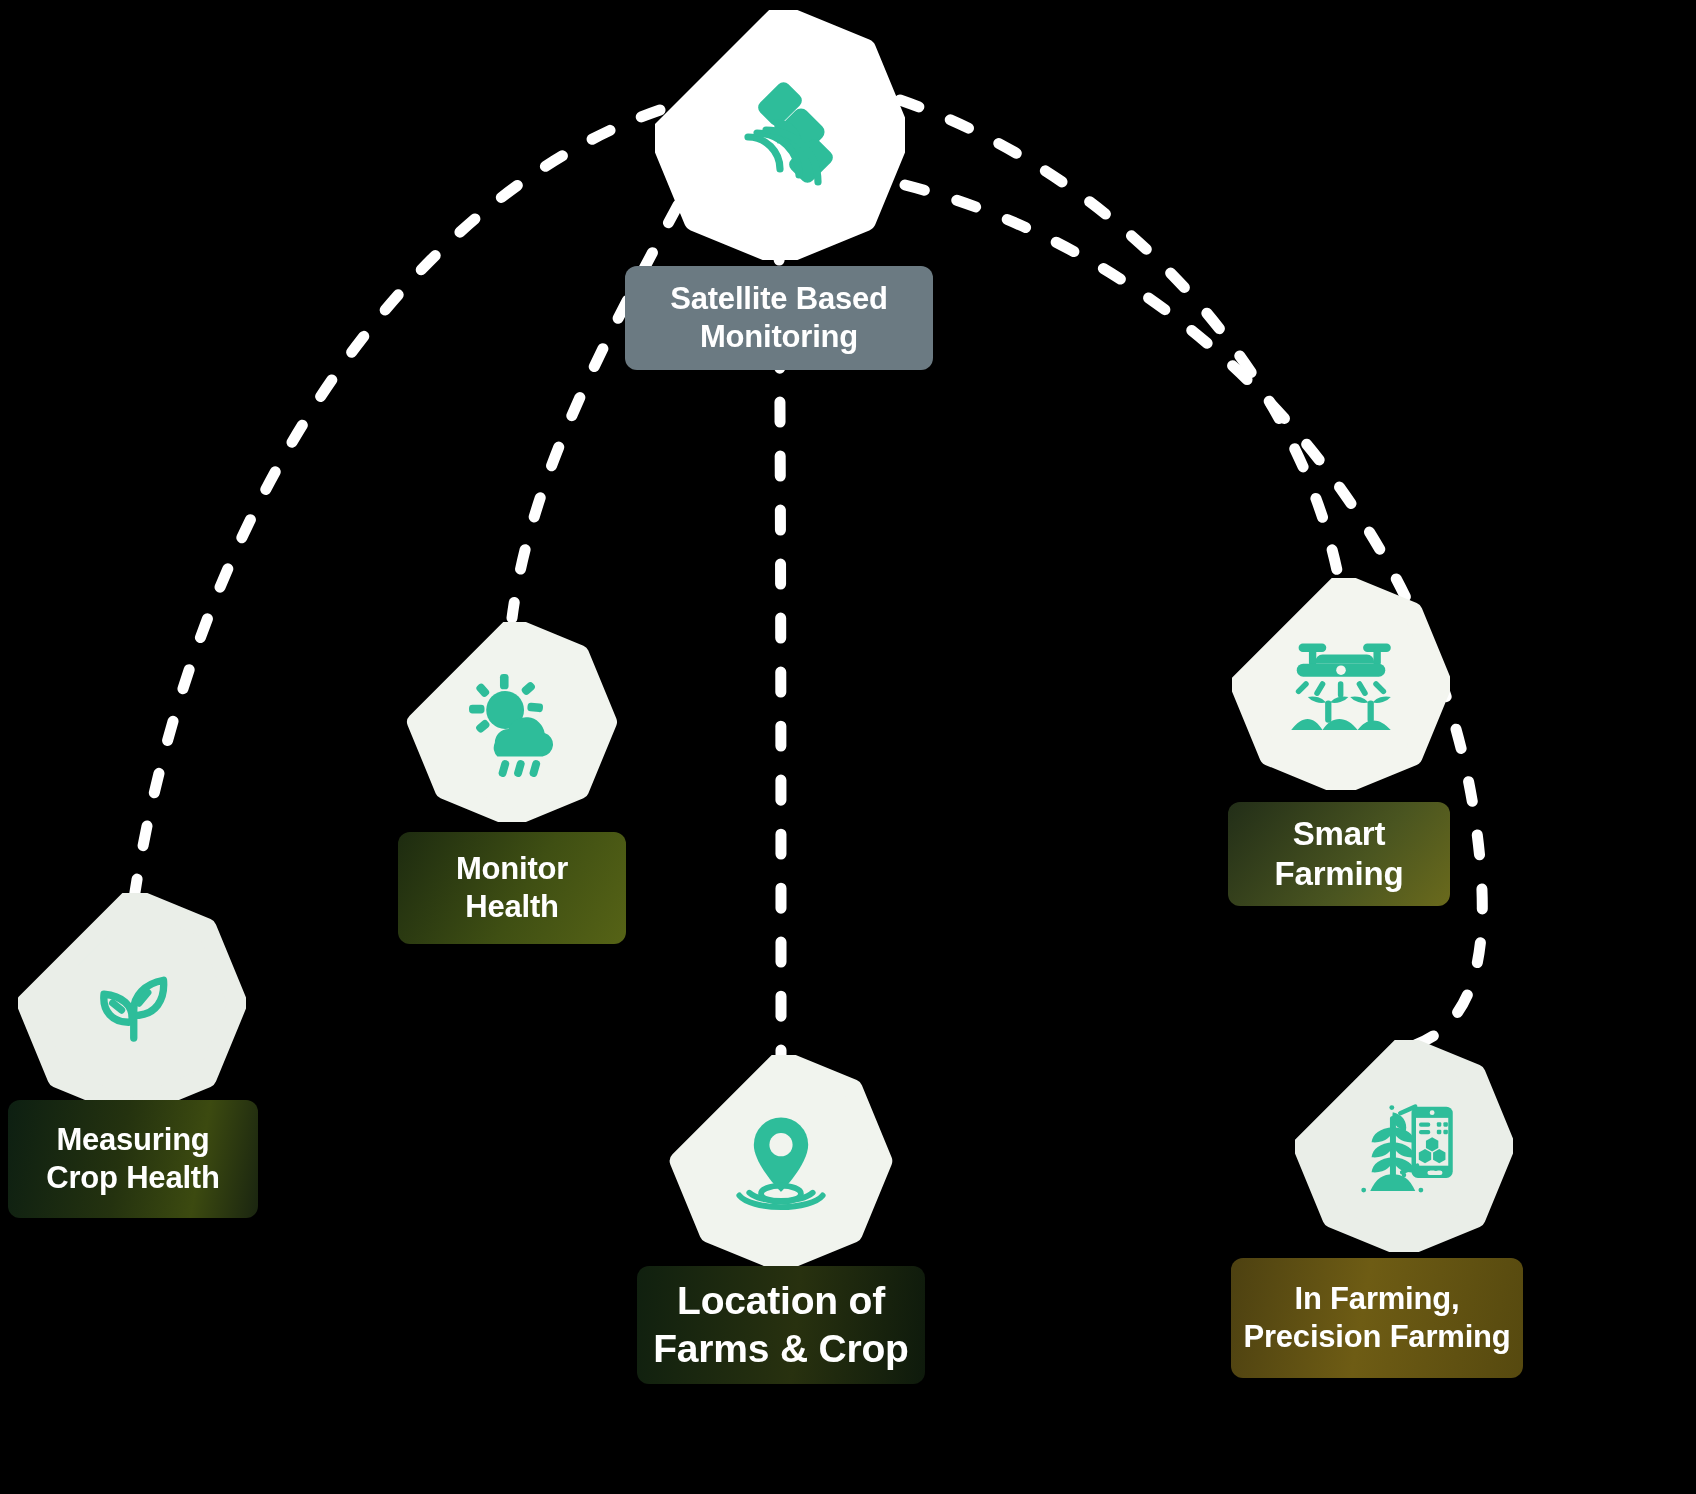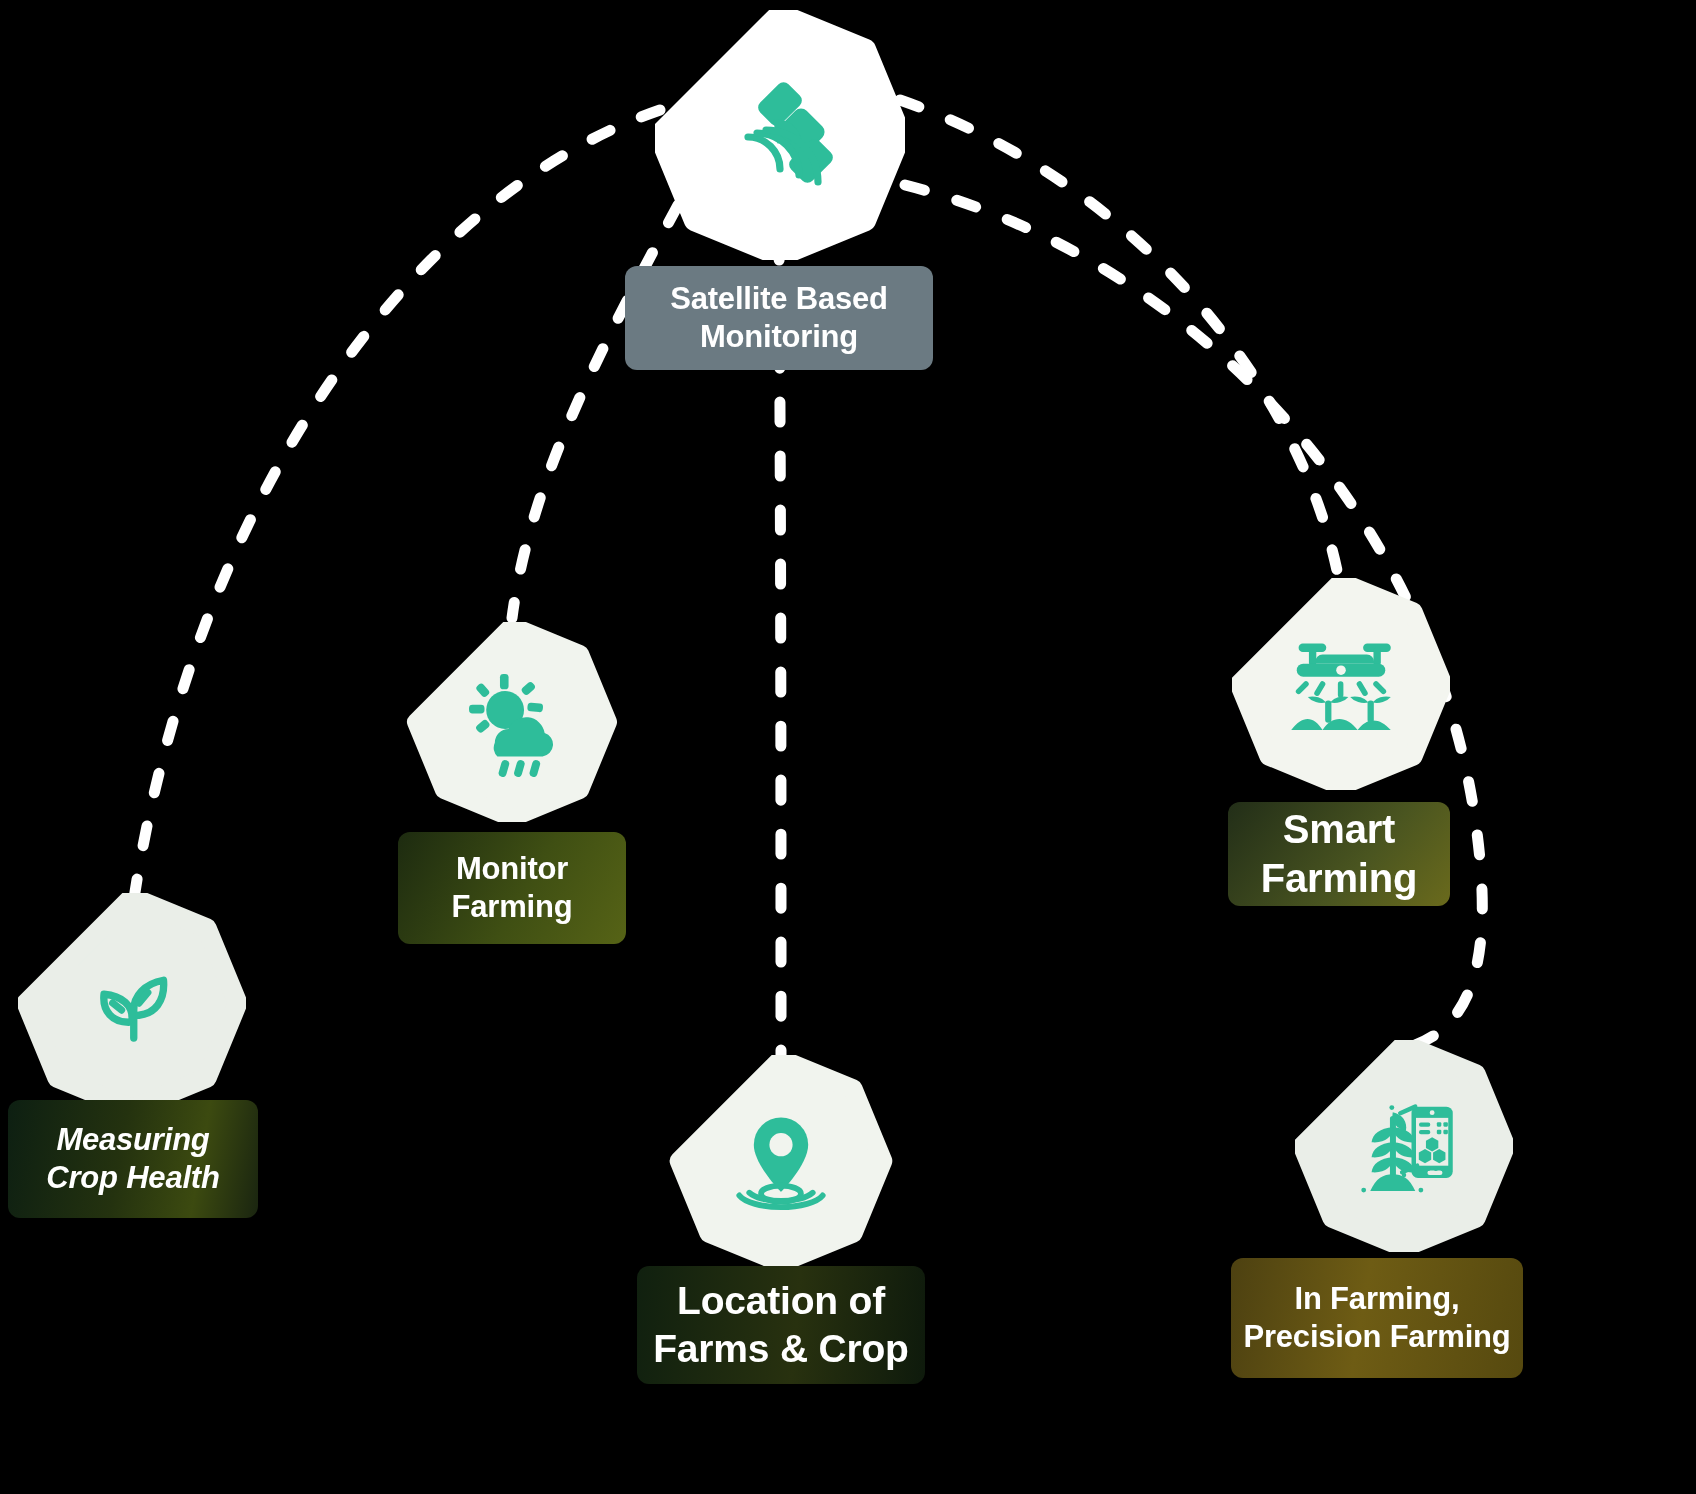--- a/index.html
+++ b/index.html
@@ -67,21 +67,21 @@
   .label-green-b {
     background: linear-gradient(120deg, #1d2b10 0%, #3f4f13 55%, #566316 100%);
     font-size: 31px;
   }
   .label-green-c {
     background: linear-gradient(95deg, #10200f 0%, #28310f 55%, #0e1a0c 100%);
     font-size: 39px;
   }
   .label-olive-a {
     background: linear-gradient(130deg, #222e18 0%, #4a5520 60%, #6a6a1c 100%);
-    font-size: 40px;
+    font-size: 33px;
   }
   .label-olive-b {
     background: linear-gradient(100deg, #4d4111 0%, #6e5c14 45%, #56490f 100%);
     font-size: 31px;
   }
 </style>
 </head>
 <body>
 
 <div id="stage">
@@ -129,21 +129,21 @@
           <g fill="none" stroke="#2ebd9a" stroke-width="4.2" stroke-linecap="round" stroke-linejoin="round">
             <path d="M33 52 L33 36 C33 28 39 21 50 19 C51 31 45 38 36 39"></path>
             <path d="M41 26 L36 32"></path>
             <path d="M32 40 C32 34 27 28 16 27 C15 37 21 43 30 43"></path>
             <path d="M21 32 L26 36"></path>
           </g>
         </svg>
       </div>
     </div>
   </div>
-  <div class="label label-green-a" style="left:8px; top:1100px; width:250px; height:118px;font-style:italic;">Measuring
+  <div class="label label-green-a" style="left:8px; top:1100px; width:250px; height:118px;">Measuring
 Crop Health</div>
 
   <div class="node" style="left:403px; top:622px;">
     <div class="hept">
       <svg width="218" height="200" viewBox="0 0 100 100" xmlns="http://www.w3.org/2000/svg">
         <path d="M50 2 L84 16 L98 50 L84 84 L50 98 L16 84 L2 50 Z" fill="#f1f4ee" stroke="#f1f4ee" stroke-width="9" stroke-linejoin="round"></path>
       </svg>
       <div class="icon-wrap">
         <svg width="110" height="110" viewBox="0 0 64 64" xmlns="http://www.w3.org/2000/svg">
           <g fill="#2ebd9a">
@@ -157,21 +157,21 @@
             <path d="M22 44 a8 8 0 0 1 8 -8 a11 11 0 0 1 21 2.4 a7 7 0 0 1 -1.2 13.6 L23.5 52 a7 7 0 0 1 -1.5 -8 z"></path>
             <rect x="25" y="54" width="4.6" height="10" rx="2.2" transform="rotate(16 27 59)"></rect>
             <rect x="34" y="54" width="4.6" height="10" rx="2.2" transform="rotate(16 36 59)"></rect>
             <rect x="43" y="54" width="4.6" height="10" rx="2.2" transform="rotate(16 45 59)"></rect>
           </g>
         </svg>
       </div>
     </div>
   </div>
   <div class="label label-green-b" style="left:398px; top:832px; width:228px; height:112px;">Monitor
-Farming</div>
+Health</div>
 
   <div class="node" style="left:668px; top:1055px;">
     <div class="hept">
       <svg width="226" height="212" viewBox="0 0 100 100" xmlns="http://www.w3.org/2000/svg">
         <path d="M50 2 L84 16 L98 50 L84 84 L50 98 L16 84 L2 50 Z" fill="#f1f4ee" stroke="#f1f4ee" stroke-width="9" stroke-linejoin="round"></path>
       </svg>
       <div class="icon-wrap">
         <svg width="116" height="116" viewBox="0 0 64 64" xmlns="http://www.w3.org/2000/svg">
           <g fill="#2ebd9a">
             <path d="M32 8 a15 15 0 0 1 15 15 c0 11 -15 26 -15 26 S17 34 17 23 A15 15 0 0 1 32 8 z"></path>

